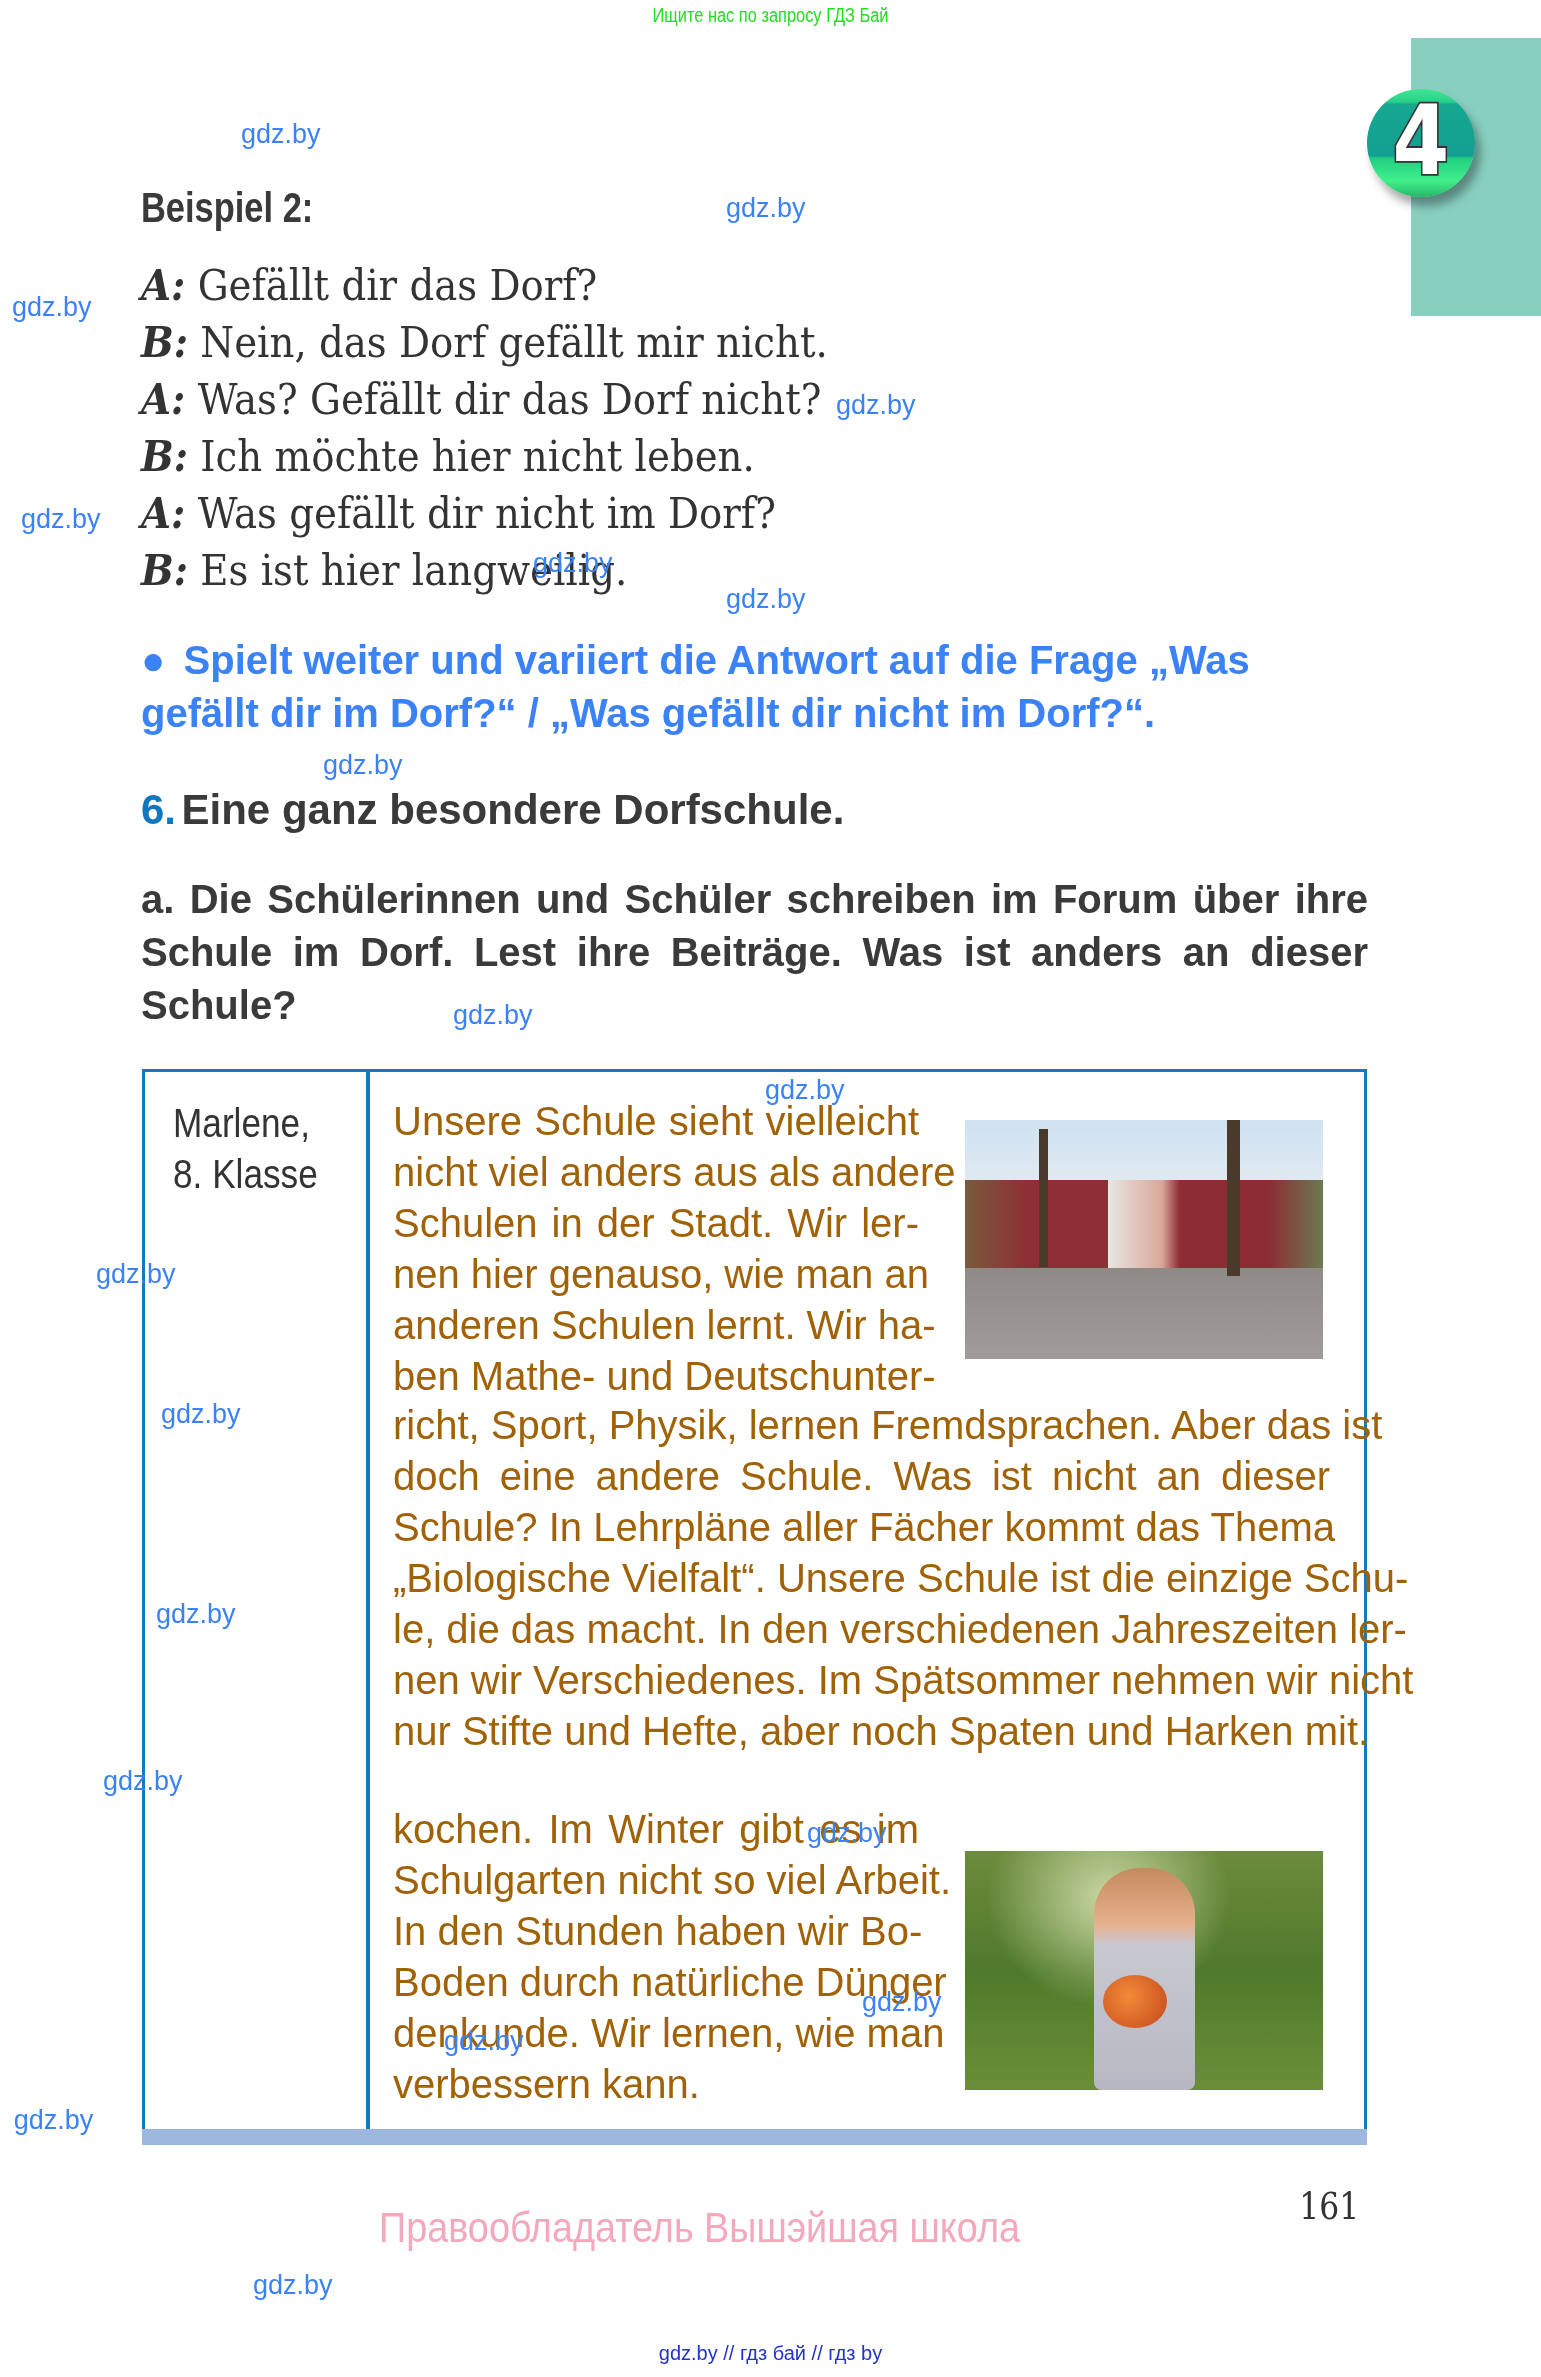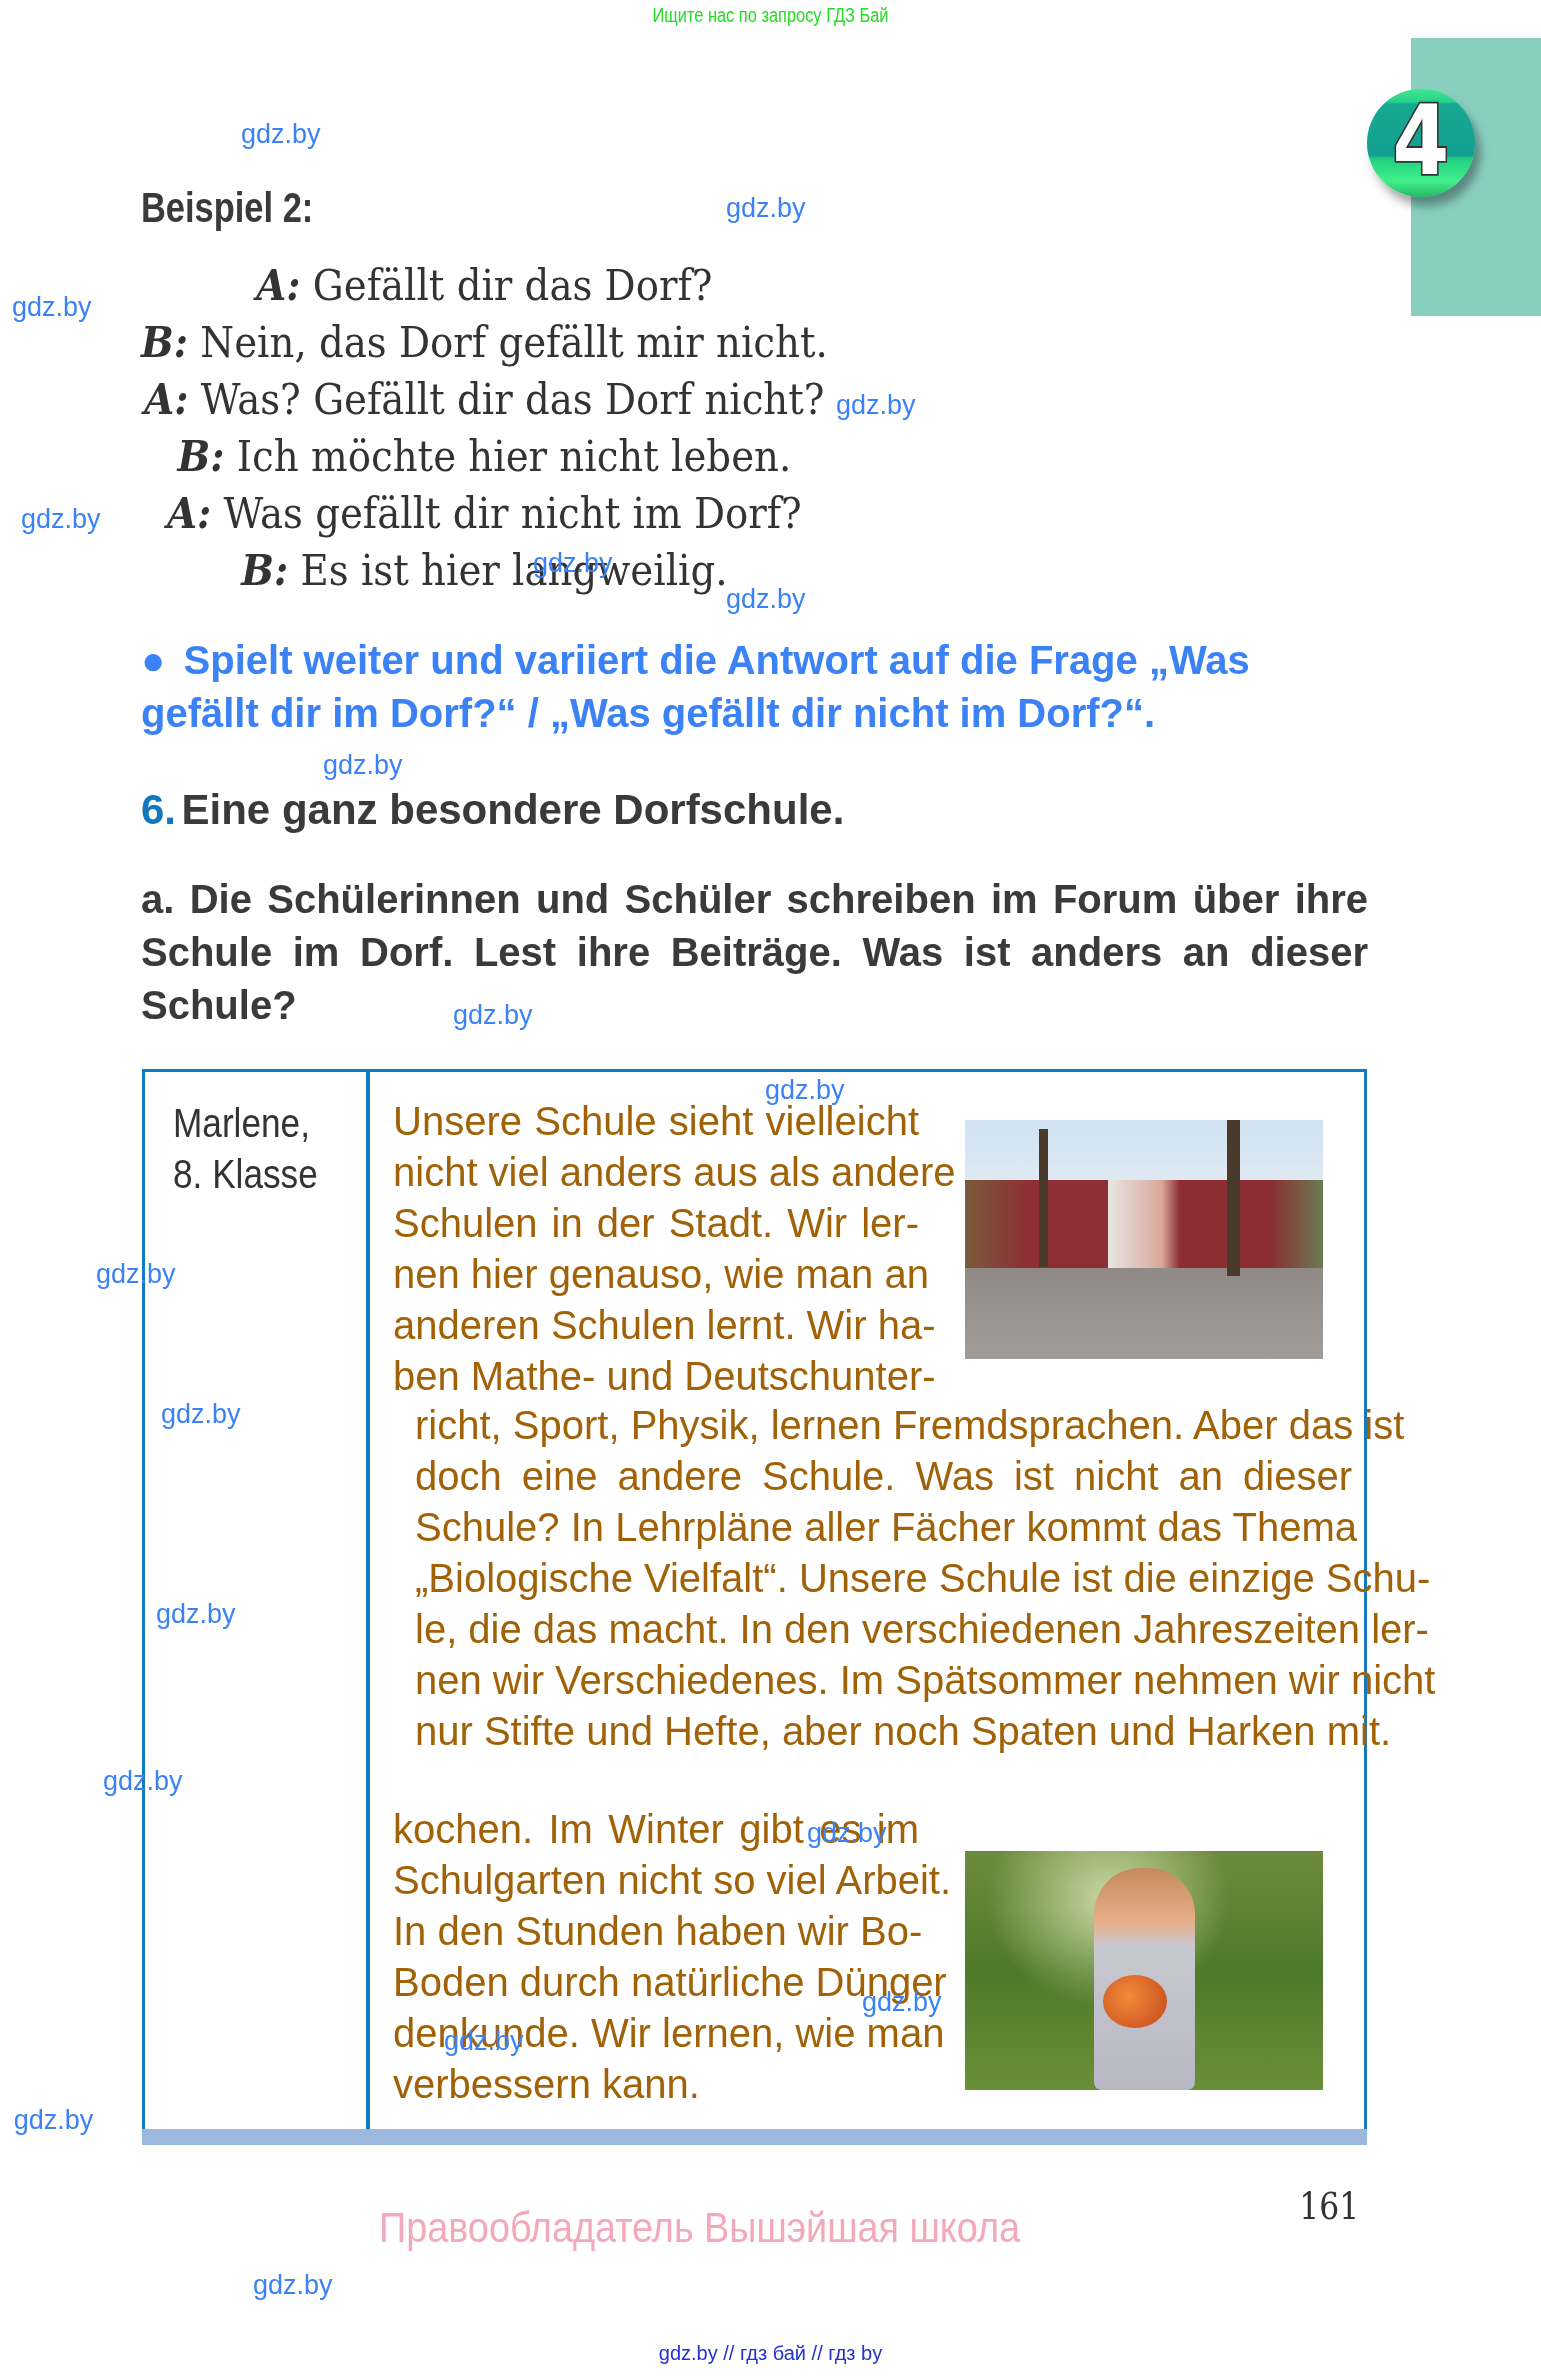--- a/index.html
+++ b/index.html
@@ -11,21 +11,21 @@
     .chapter-badge { position: absolute; left: 1367px; top: 89px; width: 108px; height: 108px; border-radius: 50%;
       background: linear-gradient(180deg, #3fe890 0%, #28d08a 12%, #16a890 14%, #139f92 62%, #1fcf80 64%, #41f08a 85%, #26b866 100%);
       box-shadow: 5.5px 9.2px 9.2px rgba(0,0,0,0.35); overflow: hidden; }
     .chapter-badge span { position: absolute; left: 0; top: -3.7px; width: 108px; text-align: center; font-size: 96px; font-weight: bold; color: #fff; font-family: "DejaVu Sans", sans-serif;
       -webkit-text-stroke: 3.7px #333; paint-order: stroke fill; transform: scaleX(0.85); }
 
     .watermark { position: absolute; font-size: 27px; color: #3b82f6; font-family: "Liberation Sans", sans-serif; }
 
     .beispiel-title { position: absolute; left: 141px; top: 184px; font-size: 42px; font-weight: bold; color: #3a3a3a; transform: scaleX(0.82); transform-origin: left top; }
 
-    .dialogue { position: absolute; left: 141px; top: 257px; font-family: "DejaVu Serif", serif; font-size: 43px; color: #333; line-height: 57px; text-align: center; }
+    .dialogue { position: absolute; left: 141px; top: 257px; font-family: "DejaVu Serif", serif; font-size: 43px; color: #333; line-height: 57px; }
     .dialogue .line { white-space: nowrap; transform: scaleX(0.9); transform-origin: left top; }
     .dialogue .speaker { font-style: italic; font-weight: bold; }
 
     .instruction { position: absolute; left: 141px; top: 634px; width: 1227px; font-size: 40px; font-weight: bold; color: #3b82f6; line-height: 53px; }
     .instruction .bullet { margin-right: 18.4px; }
 
     .task-heading { position: absolute; left: 141px; top: 786px; font-size: 42px; font-weight: bold; color: #3a3a3a; }
     .task-number { color: #1178bf; margin-right: 5.5px; }
 
     .task-sub { position: absolute; left: 141px; top: 873px; width: 1227px; font-size: 40px; font-weight: bold; color: #3a3a3a; line-height: 53px; text-align: justify; }
@@ -33,21 +33,21 @@
     .forum-box { position: absolute; left: 142px; top: 1069px; width: 1225px; height: 1075px; border: 3.7px solid #1479bd; border-bottom: none; box-sizing: border-box; }
     .forum-divider { position: absolute; left: 366px; top: 1069px; width: 3.7px; height: 1075px; background: #1479bd; }
     .forum-bottom-bar { position: absolute; left: 142px; top: 2129px; width: 1225px; height: 15.6px; background: #9db8de; }
 
     .author { position: absolute; left: 173px; top: 1098px; font-size: 40px; color: #333; line-height: 51px; transform: scaleX(0.88); transform-origin: left top; }
 
     .post-text { position: absolute; left: 393px; font-size: 40px; color: #a16207; line-height: 51px; text-align: justify; }
     .post-text .ln { display: block; text-align: justify; text-align-last: justify; white-space: nowrap; }
     .post-text .ln.last { text-align-last: left; }
     .narrow { width: 526px; }
-    .wide { width: 937px; margin-left: 22px; }
+    .wide { width: 937px; }
 
     .photo { position: absolute; }
     .photo-school { left: 965px; top: 1120px; width: 358px; height: 239px;
       background:
         linear-gradient(180deg, rgba(0,0,0,0) 62%, #8f8a86 62%, #a29c98 100%),
         linear-gradient(180deg, #cfe2f2 0%, #dfe9f2 25%, rgba(0,0,0,0) 25%),
         linear-gradient(90deg, #7a5a3c 0%, #8e2e35 18%, #8e2e35 40%, #e8e6e2 40%, #d9a79a 55%, #8c2d34 60%, #8c2d34 85%, #6b7a52 100%); }
     .photo-school .tree { position: absolute; width: 9.2px; background: #4a3a2c; }
     .photo-girl { left: 965px; top: 1851px; width: 358px; height: 239px;
       background: radial-gradient(ellipse at 40% 20%, #c9d8a4 0%, rgba(0,0,0,0) 40%), linear-gradient(180deg, #6d8b3c 0%, #4f7a2a 50%, #6a8f38 100%); }

